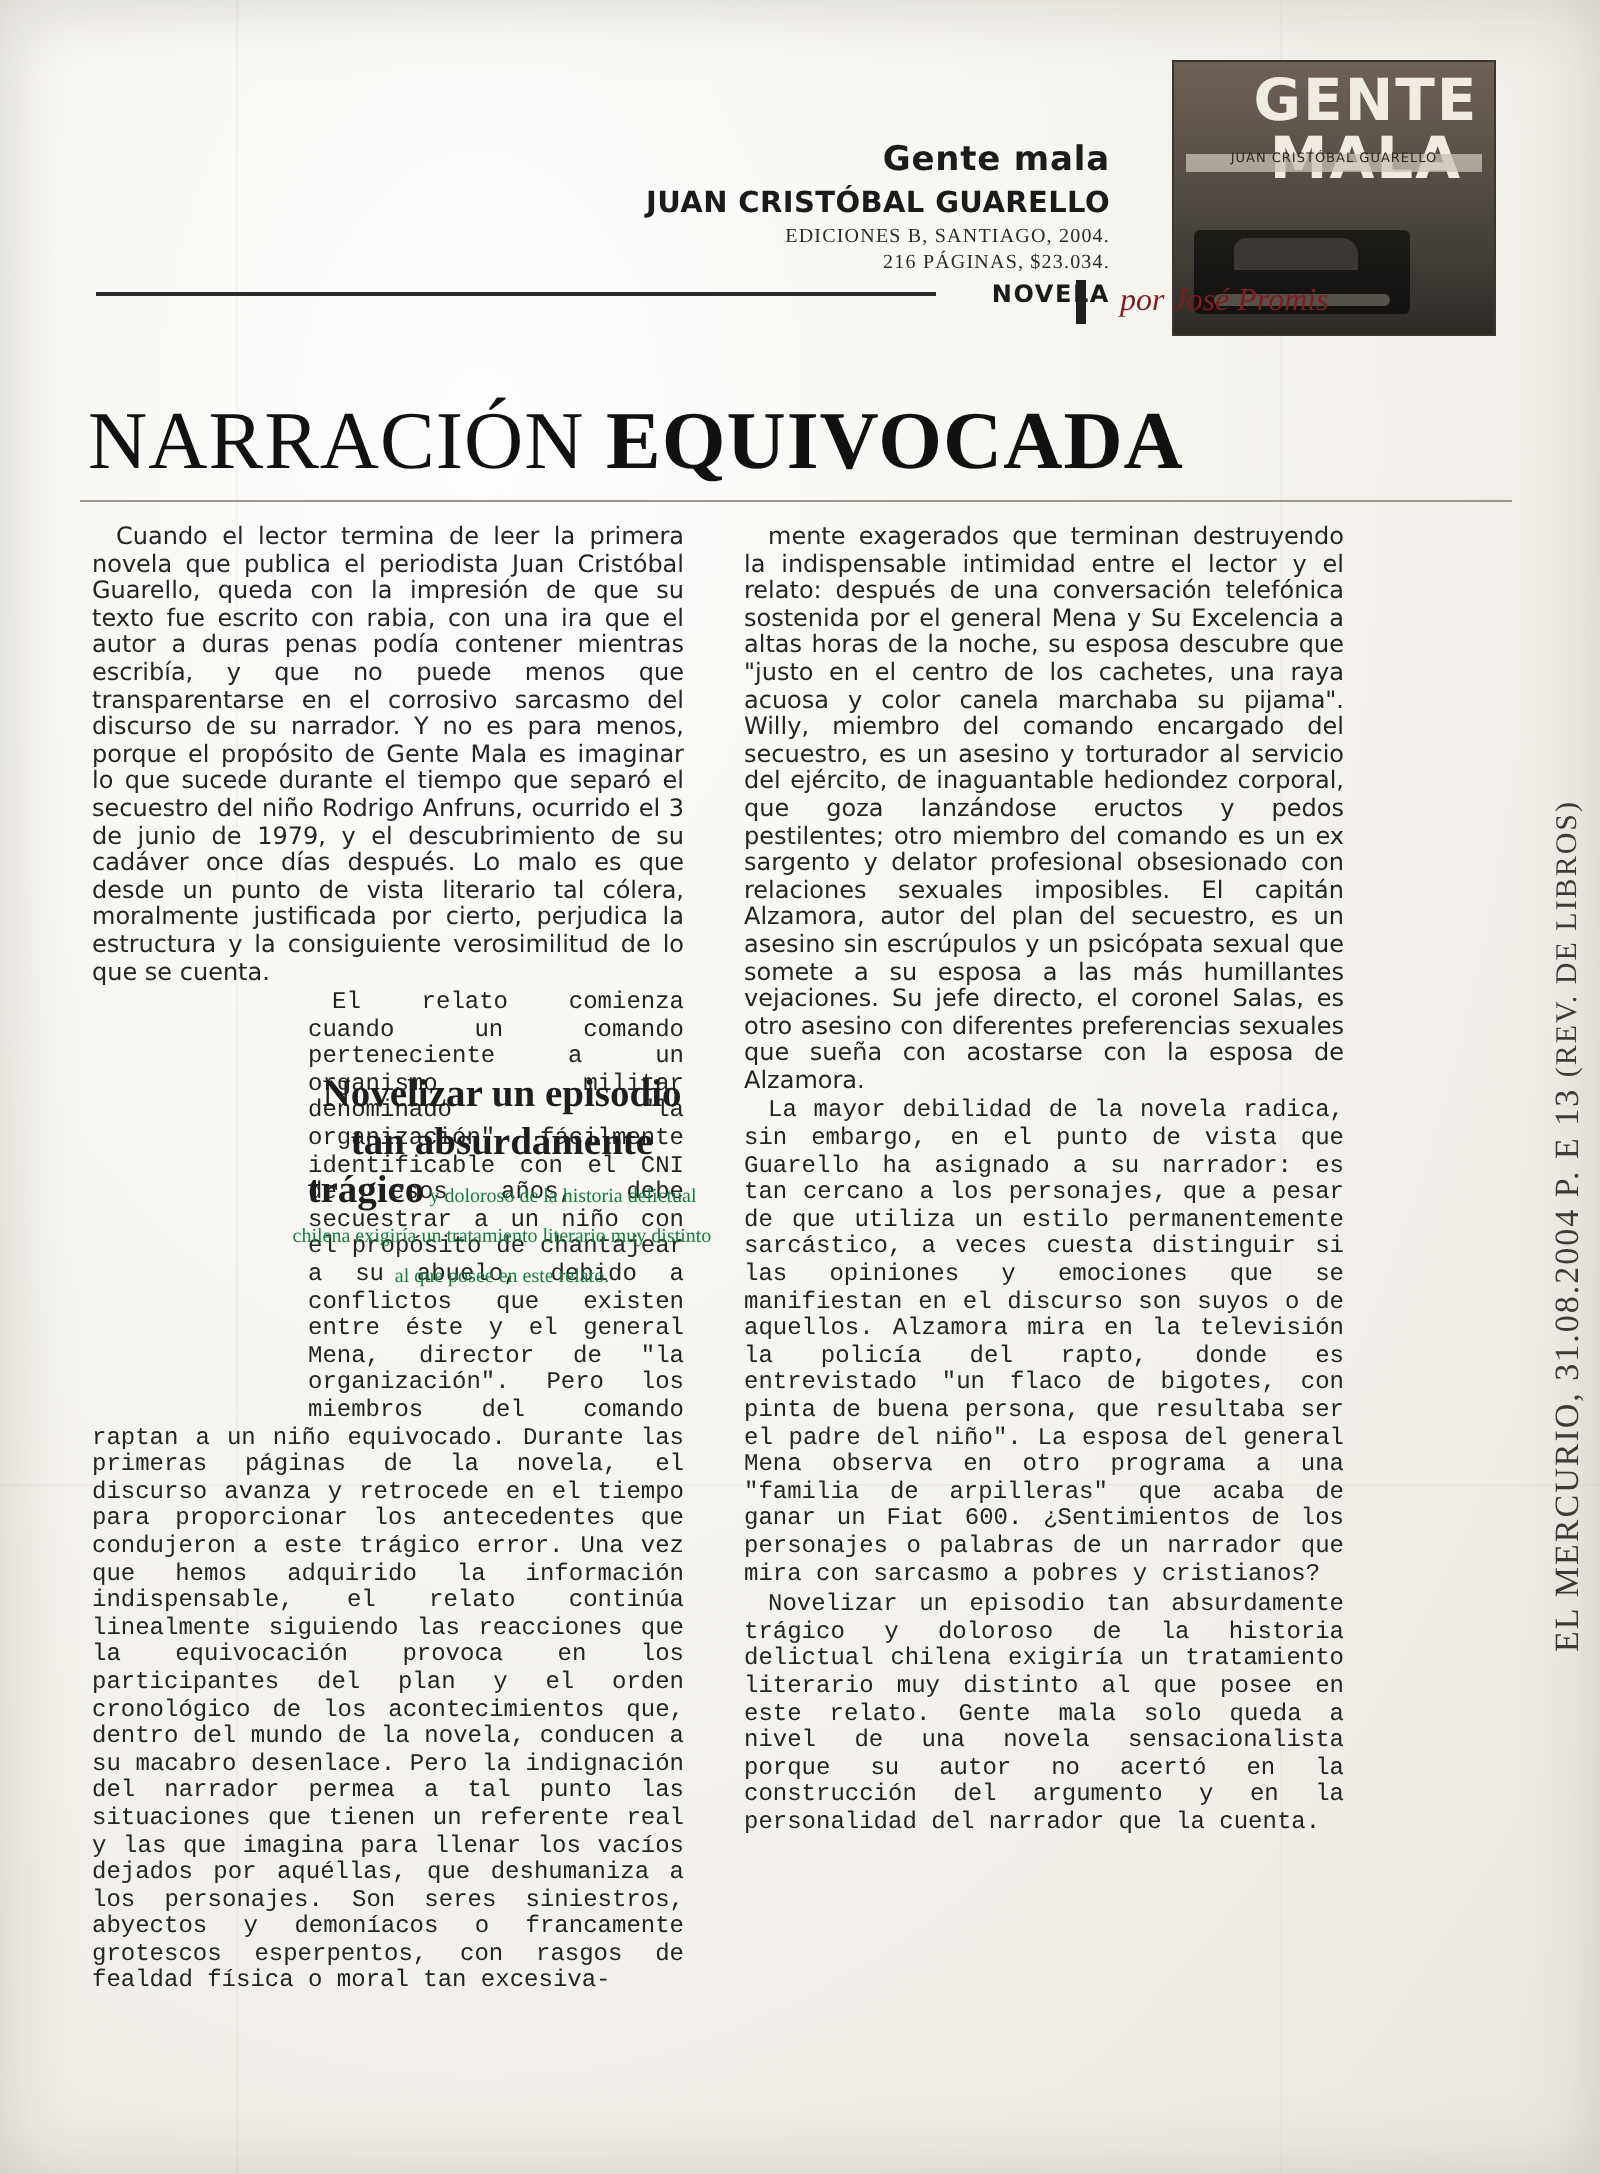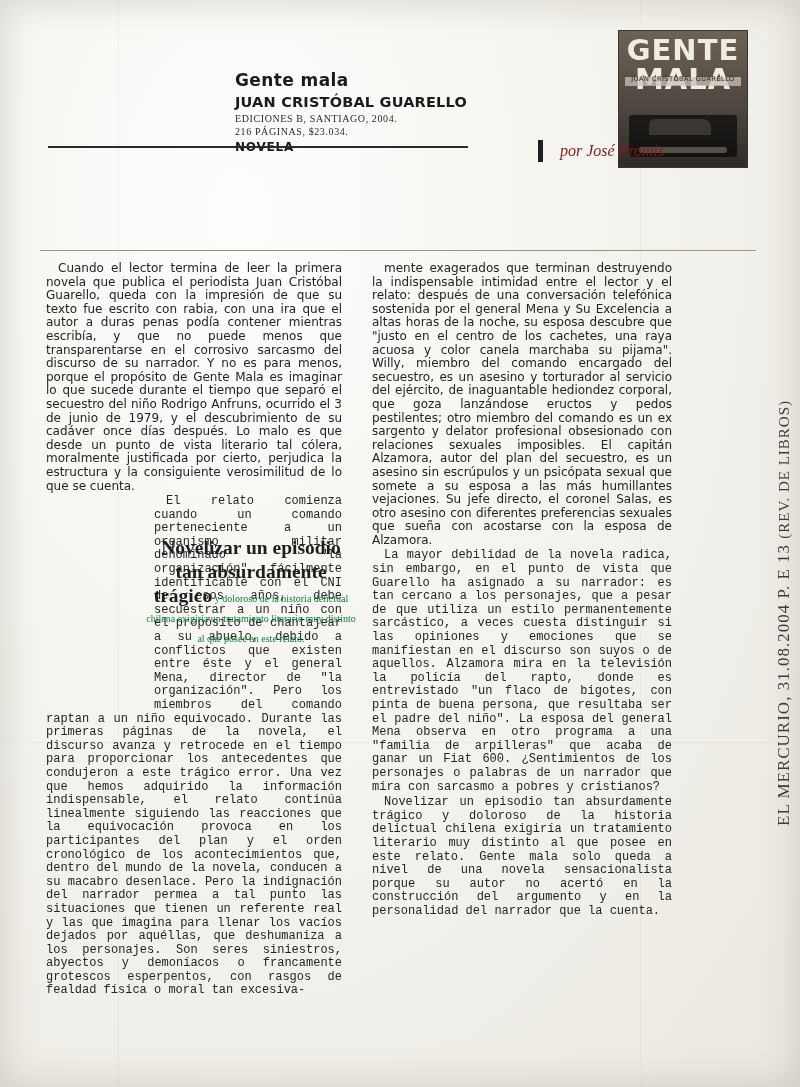--- a/index.html
+++ b/index.html
@@ -38,20 +38,21 @@
     left: 48px;
     top: 22px;
     right: 30px;
     height: 160px;
   }
   .book-meta {
     position: absolute;
     right: 215px;
     top: 48px;
     width: 320px;
+    text-align: right;
     color: #1b1b1b;
   }
   .book-title {
     font-family: "DejaVu Sans", sans-serif;
     font-weight: bold;
     font-size: 17px;
     letter-spacing: 0.4px;
     margin-bottom: 4px;
   }
   .book-author {
@@ -79,20 +80,21 @@
   
   .cover {
     position: absolute;
     right: 22px;
     top: 8px;
     width: 128px;
     height: 136px;
     background: linear-gradient(180deg, #6e6257 0%, #4b463f 58%, #2e2b27 100%);
     border: 1px solid #3a352f;
     overflow: hidden;
+    padding-left: 32px;
   }
   .cover-title-1, .cover-title-2 {
     font-family: "DejaVu Sans", sans-serif;
     font-weight: bold;
     color: #f1ece3;
     letter-spacing: 1px;
     text-align: center;
     line-height: 0.95;
   }
   .cover-title-1 {
@@ -297,20 +299,23 @@
       <div class="cover-sub">JUAN CRISTÓBAL GUARELLO</div>
       <div class="cover-title-2">MALA</div>
       <div class="cover-car"></div>
     </div>
 
     <div class="byline-rule"></div>
     <div class="byline-tick"></div>
     <div class="byline">por José Promis</div>
   </div>
 
+  <div class="headline">
+    <span class="light">NARRACIÓN </span><span class="bold">EQUIVOCADA</span>
+  </div>
   <div class="head-rule"></div>
 
   <div class="col col-left">
     <p>Cuando el lector termina de leer la primera novela que publica el periodista Juan Cristóbal Guarello, queda con la impresión de que su texto fue escrito con rabia, con una ira que el autor a duras penas podía contener mientras escribía, y que no puede menos que transparentarse en el corrosivo sarcasmo del discurso de su narrador. Y no es para menos, porque el propósito de Gente Mala es imaginar lo que sucede durante el tiempo que separó el secuestro del niño Rodrigo Anfruns, ocurrido el 3 de junio de 1979, y el descubrimiento de su cadáver once días después. Lo malo es que desde un punto de vista literario tal cólera, moralmente justificada por cierto, perjudica la estructura y la consiguiente verosimilitud de lo que se cuenta.</p>
     <p><span class="pq-shim"></span><span>El relato comienza cuando un comando perteneciente a un organismo militar denominado "la organización", fácilmente identificable con el CNI de esos años, debe secuestrar a un niño con el propósito de chantajear a su abuelo, debido a conflictos que existen entre éste y el general Mena, director de "la organización". Pero los miembros del comando raptan a un niño equivocado. Durante las primeras páginas de la novela, el discurso avanza y retrocede en el tiempo para proporcionar los antecedentes que condujeron a este trágico error. Una vez que hemos adquirido la información indispensable, el relato continúa linealmente siguiendo las reacciones que la equivocación provoca en los participantes del plan y el orden cronológico de los acontecimientos que, dentro del mundo de la novela, conducen a su macabro desenlace. Pero la indignación del narrador permea a tal punto las situaciones que tienen un referente real y las que imagina para llenar los vacíos dejados por aquéllas, que deshumaniza a los personajes. Son seres siniestros, abyectos y demoníacos o francamente grotescos esperpentos, con rasgos de fealdad física o moral tan excesiva-</span></p>
   </div>
 
   <div class="col col-right">
     <p>mente exagerados que terminan destruyendo la indispensable intimidad entre el lector y el relato: después de una conversación telefónica sostenida por el general Mena y Su Excelencia a altas horas de la noche, su esposa descubre que "justo en el centro de los cachetes, una raya acuosa y color canela marchaba su pijama". Willy, miembro del comando encargado del secuestro, es un asesino y torturador al servicio del ejército, de inaguantable hediondez corporal, que goza lanzándose eructos y pedos pestilentes; otro miembro del comando es un ex sargento y delator profesional obsesionado con relaciones sexuales imposibles. El capitán Alzamora, autor del plan del secuestro, es un asesino sin escrúpulos y un psicópata sexual que somete a su esposa a las más humillantes vejaciones. Su jefe directo, el coronel Salas, es otro asesino con diferentes preferencias sexuales que sueña con acostarse con la esposa de Alzamora.</p>
     <p>La mayor debilidad de la novela radica, sin embargo, en el punto de vista que Guarello ha asignado a su narrador: es tan cercano a los personajes, que a pesar de que utiliza un estilo permanentemente sarcástico, a veces cuesta distinguir si las opiniones y emociones que se manifiestan en el discurso son suyos o de aquellos. Alzamora mira en la televisión la policía del rapto, donde es entrevistado "un flaco de bigotes, con pinta de buena persona, que resultaba ser el padre del niño". La esposa del general Mena observa en otro programa a una "familia de arpilleras" que acaba de ganar un Fiat 600. ¿Sentimientos de los personajes o palabras de un narrador que mira con sarcasmo a pobres y cristianos?</p>

